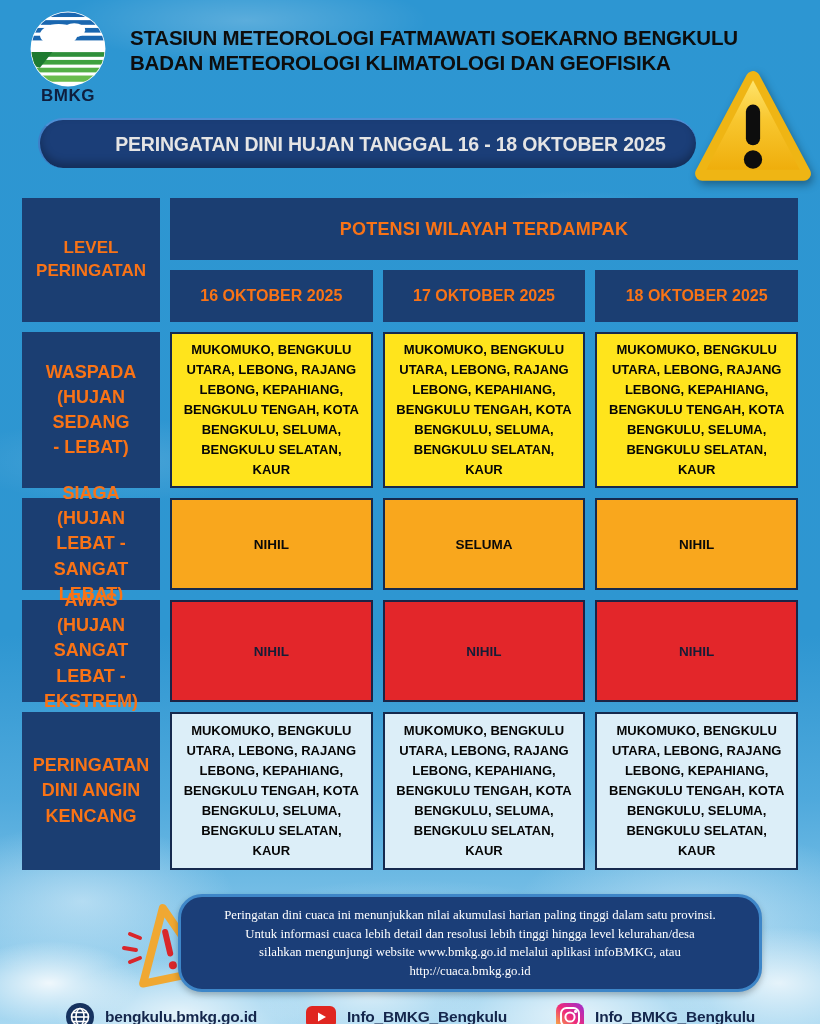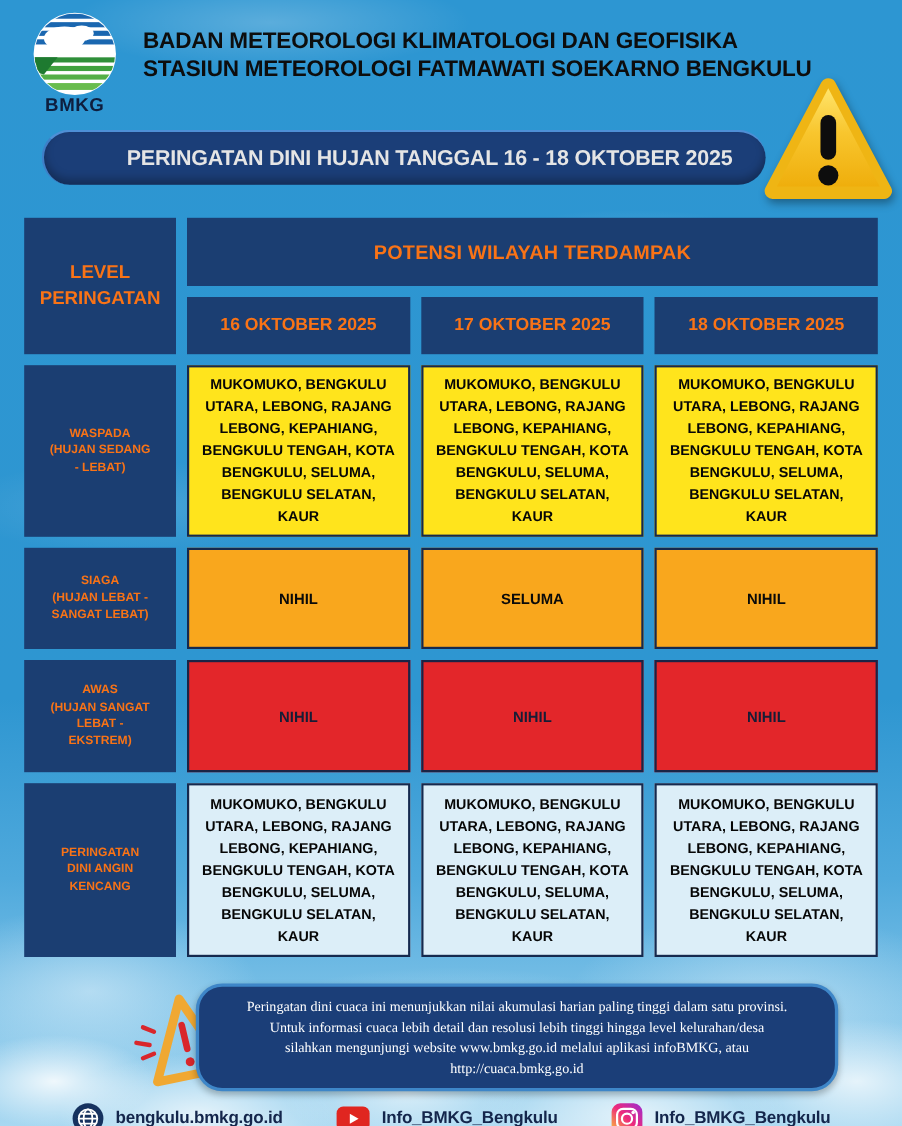--- a/index.html
+++ b/index.html
@@ -52,21 +52,21 @@
     gap:10px;
   }
   .cell{
     display:flex; align-items:center; justify-content:center;
     text-align:center; white-space:pre-line;
   }
   .navy{ background:#1B3E72; color:#f97316; font-weight:bold; }
   .level{ grid-row:1/3; grid-column:1; font-size:17px; line-height:1.35; }
   .impact{ grid-column:2/5; font-size:18px; letter-spacing:.2px; }
   .datehdr{ font-size:16px; }
-  .rowlabel{ font-size:11px; line-height:1.4; padding:8px; }
+  .rowlabel{ font-size:18px; line-height:1.4; padding:8px; }
   .ycell{ background:#FFE41C; border:2px solid #15294E; color:#060606; font-weight:bold; font-size:13px; line-height:1.55; padding:6px; }
   .ocell{ background:#F9A71D; border:2px solid #15294E; color:#0a0a0a; font-weight:bold; font-size:13.5px; }
   .rcell{ background:#E3262A; border:2px solid #1A2446; color:#161d36; font-weight:bold; font-size:13.5px; }
   .bcell{ background:#DCEEF8; border:2px solid #15294E; color:#060606; font-weight:bold; font-size:13px; line-height:1.55; padding:6px; }
 
   
   .note-area{ position:relative; margin-top:24px; height:92px; }
   .note-box{
     position:absolute; left:178px; top:0; width:584px; min-height:90px;
     background:#1B3E78; border:3px solid #3E86C8; border-radius:24px;
@@ -110,22 +110,22 @@
           <rect x="0" y="54" width="100" height="6" fill="#2F8F3A"></rect>
           <rect x="0" y="64" width="100" height="6" fill="#3FA13F"></rect>
           <rect x="0" y="74" width="100" height="6" fill="#53AF46"></rect>
           <rect x="0" y="84" width="100" height="8" fill="#68BC4D"></rect>
           <path d="M0 54 L30 54 L14 74 L0 70 Z" fill="#1E7A30"></path>
         </g>
       </svg>
       <div class="logo-text">BMKG</div>
     </div>
     <div class="titles">
+      <div>STASIUN METEOROLOGI FATMAWATI SOEKARNO BENGKULU</div>
       <div>BADAN METEOROLOGI KLIMATOLOGI DAN GEOFISIKA</div>
-      <div>STASIUN METEOROLOGI FATMAWATI SOEKARNO BENGKULU</div>
     </div>
   </div>
 
   <div class="banner-row">
     <div class="banner">
       <span>PERINGATAN DINI HUJAN TANGGAL 16 - 18 OKTOBER 2025</span>
     </div>
     <svg class="warning-triangle" viewBox="0 0 120 124">
       <defs>
         <linearGradient id="triGrad" x1="0" y1="0" x2="0" y2="1">

